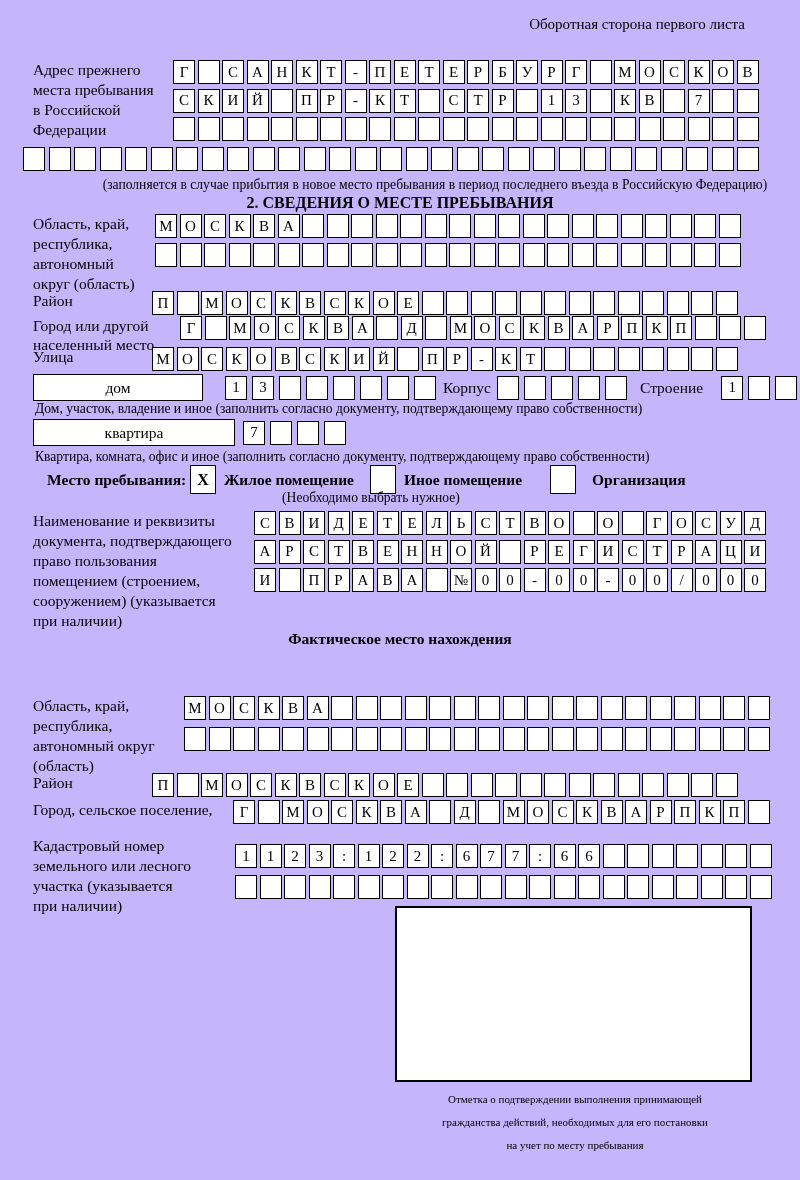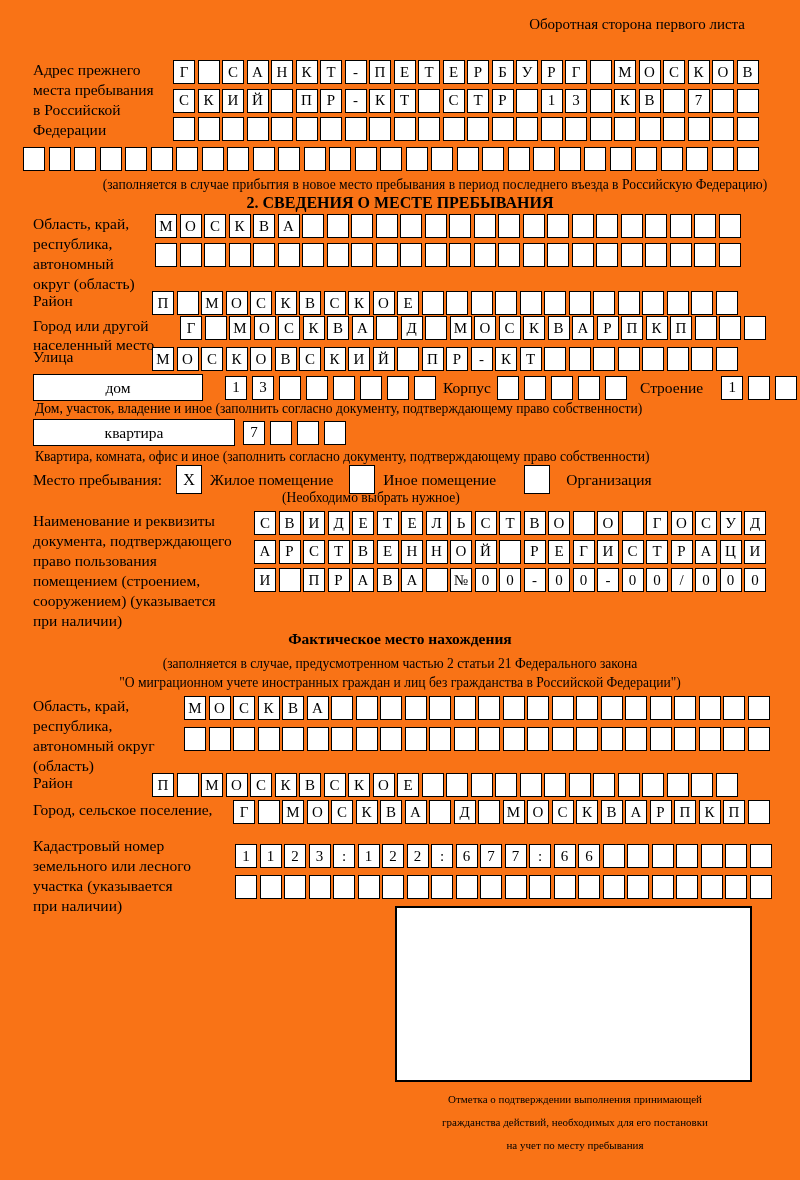--- a/index.html
+++ b/index.html
@@ -1,17 +1,17 @@
 <!DOCTYPE html>
 <html><head>
 <meta charset="utf-8">
 <style>
   html,body{margin:0;padding:0;background:#fff;}
   .sheet{
-    position:relative;width:800px;height:1180px;background:#f97316;color:#000;
+    position:relative;width:800px;height:1180px;background:#c4b5fd;color:#000;
     font-family:"Liberation Serif","DejaVu Serif",serif;overflow:hidden;
   }
   .abs{position:absolute;}
   .flabel{font-size:15.5px;line-height:20px;flex:none;}
   .flabel.lh19{line-height:19px;}
   .frow{display:flex;align-items:flex-start;}
   .cellcol{display:flex;flex-direction:column;}
   .cellrow{display:flex;flex:none;margin-bottom:4.5px;}
   .cellrow.gap7{margin-bottom:7px;}
   .cell{
@@ -359,21 +359,21 @@
     <div class="wbox" style="width:202px;margin-right:8px;">квартира</div>
     <div class="cellrow gap5" style="margin-bottom:0;">
         <span class="cell">7</span>
         <span class="cell"></span>
         <span class="cell"></span>
         <span class="cell"></span>
       </div>
   </div>
   <div class="abs note" style="top:448px;left:35px;">Квартира, комната, офис и иное (заполнить согласно документу, подтверждающему право собственности)</div>
 
-  <div class="abs frow" style="top:465px;left:33px;align-items:center;">
+  <div class="abs frow" style="top:465px;left:47px;align-items:center;font-weight:bold;">
     <div class="stay-text" style="width:143px;flex:none;">Место пребывания:</div>
     <span class="chk">X</span>
     <span class="stay-text" style="margin-left:8px;">Жилое помещение</span>
     <span class="chk" style="margin-left:16px;"></span>
     <span class="stay-text" style="margin-left:8px;">Иное помещение</span>
     <span class="chk" style="margin-left:28px;"></span>
     <span class="stay-text" style="margin-left:16px;">Организация</span>
   </div>
   <div class="abs note center" style="top:489px;left:136px;width:400px;">(Необходимо выбрать нужное)</div>
 
@@ -453,24 +453,20 @@
           <span class="cell">0</span>
           <span class="cell">/</span>
           <span class="cell">0</span>
           <span class="cell">0</span>
           <span class="cell">0</span>
         </div>
     </div>
   </div>
 
   <div class="abs sec-title" style="top:630px;left:0;width:800px;font-size:15.5px;">Фактическое место нахождения</div>
-  <div class="abs fact-note" style="top:654px;left:0;width:800px;">
-      <div>(заполняется в случае, предусмотренном частью 2 статьи 21 Федерального закона</div>
-      <div>"О миграционном учете иностранных граждан и лиц без гражданства в Российской Федерации")</div>
-    </div>
 
   <div class="abs frow" style="top:696px;left:33px;">
     <div class="flabel" style="width:151px;">
         <div>Область, край,</div>
         <div>республика,</div>
         <div>автономный округ</div>
         <div>(область)</div>
       </div>
     <div class="cellcol">
       <div class="cellrow gap7">

